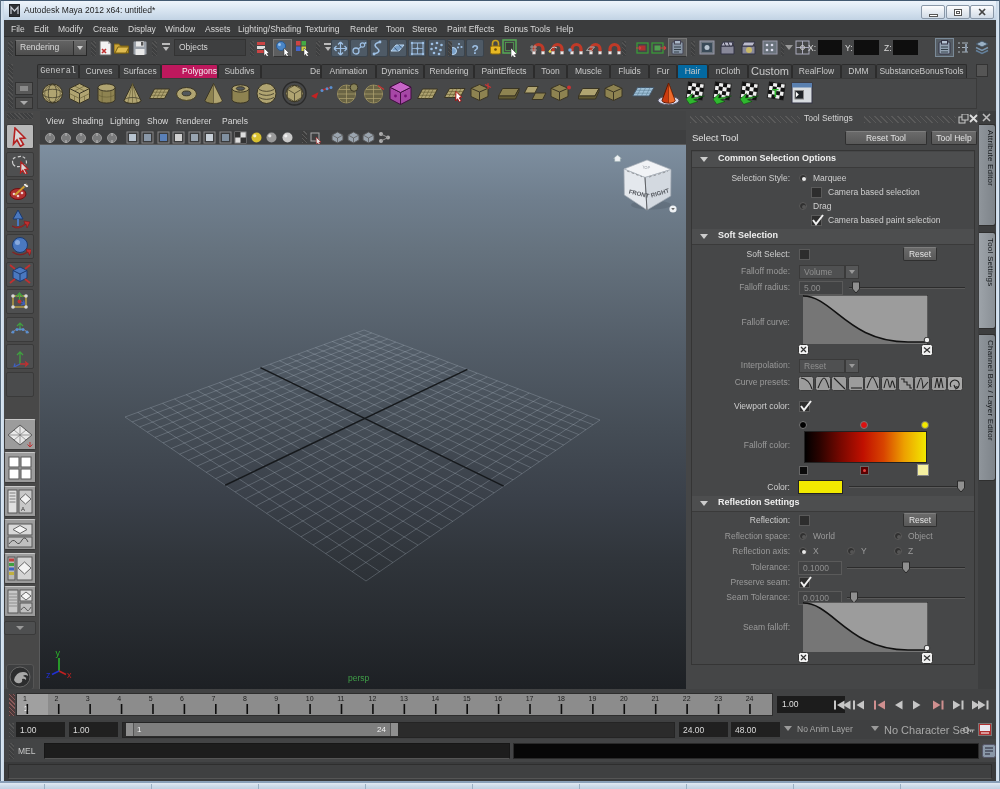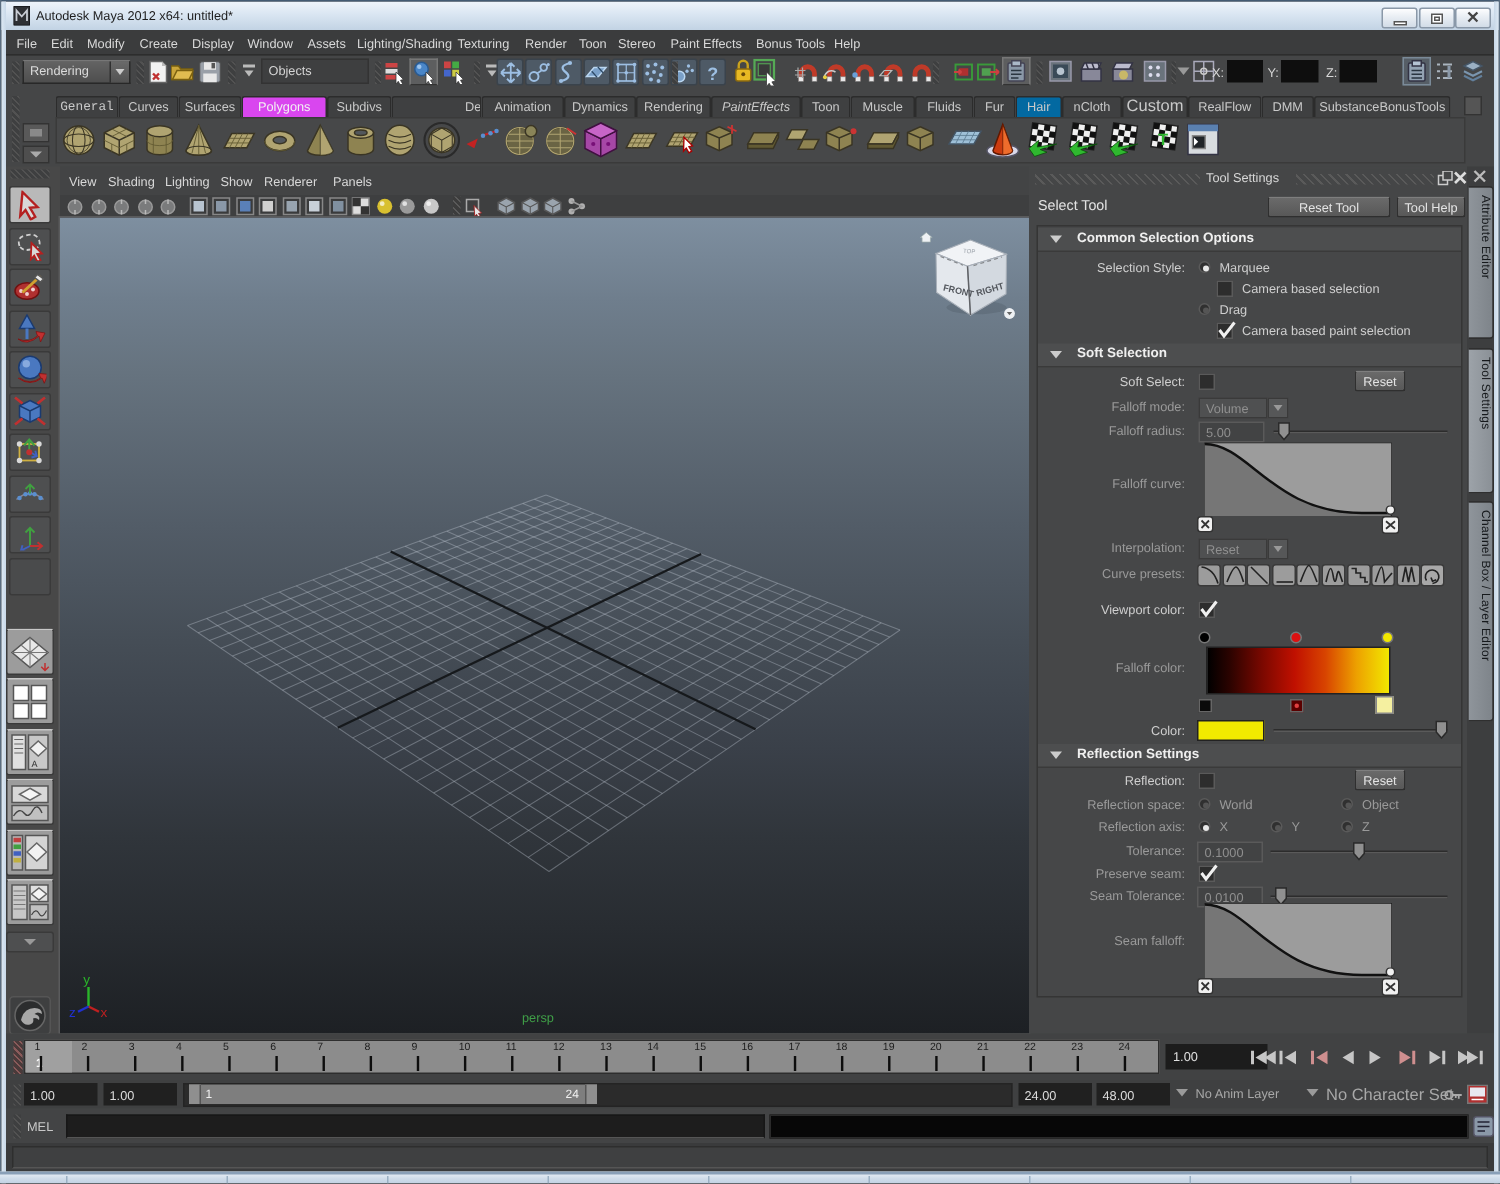--- a/index.html
+++ b/index.html
@@ -289,27 +289,27 @@
 <div class="abs hatch" style="left:8px;top:64px;width:5px;height:44px;"></div>
 <div class="abs" style="left:15px;top:82px;width:18px;height:13px;background:#595959;border:1px solid #333;">
         <div style="margin:3px 4px;width:8px;height:5px;background:#8a8a8a;"></div>
       </div>
 <div class="abs" style="left:15px;top:97px;width:18px;height:12px;background:#4e4e4e;border:1px solid #333;">
         <div style="margin:3px auto;width:0;height:0;border-left:4px solid transparent;border-right:4px solid transparent;border-top:4px solid #aaa;"></div>
       </div>
 <div class="abs" style="left:37px;top:64px;width:42px;height:14px;background:#3f4041;border:1px solid #2c2c2c;border-bottom:none;border-radius:2px 2px 0 0;color:#c9c9c9;font-size:8.5px;text-align:center;line-height:13px;overflow:hidden;font-family:Liberation Mono, monospace;">General</div>
 <div class="abs" style="left:79px;top:64px;width:40px;height:14px;background:#3f4041;border:1px solid #2c2c2c;border-bottom:none;border-radius:2px 2px 0 0;color:#c9c9c9;font-size:8.5px;text-align:center;line-height:13px;overflow:hidden;">Curves</div>
 <div class="abs" style="left:119px;top:64px;width:42px;height:14px;background:#3f4041;border:1px solid #2c2c2c;border-bottom:none;border-radius:2px 2px 0 0;color:#c9c9c9;font-size:8.5px;text-align:center;line-height:13px;overflow:hidden;">Surfaces</div>
-<div class="abs" style="left:161px;top:64px;width:57px;height:14px;background:#d946ef;border:1px solid #2c2c2c;border-bottom:none;border-radius:2px 2px 0 0;color:#f2f2f2;font-size:8.5px;text-align:center;line-height:13px;overflow:hidden;">Polygons</div>
+<div class="abs" style="left:161px;top:64px;width:57px;height:14px;background:#be185d;border:1px solid #2c2c2c;border-bottom:none;border-radius:2px 2px 0 0;color:#f2f2f2;font-size:8.5px;text-align:right;line-height:13px;overflow:hidden;">Polygons</div>
 <div class="abs" style="left:218px;top:64px;width:43px;height:14px;background:#3f4041;border:1px solid #2c2c2c;border-bottom:none;border-radius:2px 2px 0 0;color:#c9c9c9;font-size:8.5px;text-align:center;line-height:13px;overflow:hidden;">Subdivs</div>
 <div class="abs" style="left:261px;top:64px;width:60px;height:14px;background:#3f4041;border:1px solid #2c2c2c;border-bottom:none;border-radius:2px 2px 0 0;color:#c9c9c9;font-size:8.5px;text-align:left;line-height:13px;overflow:hidden;padding-left:48px;">Deformation</div>
 <div class="abs" style="left:321px;top:64px;width:55px;height:14px;background:#3f4041;border:1px solid #2c2c2c;border-bottom:none;border-radius:2px 2px 0 0;color:#c9c9c9;font-size:8.5px;text-align:center;line-height:13px;overflow:hidden;">Animation</div>
 <div class="abs" style="left:376px;top:64px;width:48px;height:14px;background:#3f4041;border:1px solid #2c2c2c;border-bottom:none;border-radius:2px 2px 0 0;color:#c9c9c9;font-size:8.5px;text-align:center;line-height:13px;overflow:hidden;">Dynamics</div>
 <div class="abs" style="left:424px;top:64px;width:50px;height:14px;background:#3f4041;border:1px solid #2c2c2c;border-bottom:none;border-radius:2px 2px 0 0;color:#c9c9c9;font-size:8.5px;text-align:center;line-height:13px;overflow:hidden;">Rendering</div>
-<div class="abs" style="left:474px;top:64px;width:60px;height:14px;background:#3f4041;border:1px solid #2c2c2c;border-bottom:none;border-radius:2px 2px 0 0;color:#c9c9c9;font-size:8.5px;text-align:center;line-height:13px;overflow:hidden;font-style:italic;">PaintEffects</div>
+<div class="abs" style="left:474px;top:64px;width:60px;height:14px;background:#3f4041;border:1px solid #2c2c2c;border-bottom:none;border-radius:2px 2px 0 0;color:#c9c9c9;font-size:8.5px;text-align:center;line-height:13px;overflow:hidden;">PaintEffects</div>
 <div class="abs" style="left:534px;top:64px;width:33px;height:14px;background:#3f4041;border:1px solid #2c2c2c;border-bottom:none;border-radius:2px 2px 0 0;color:#c9c9c9;font-size:8.5px;text-align:center;line-height:13px;overflow:hidden;">Toon</div>
 <div class="abs" style="left:567px;top:64px;width:43px;height:14px;background:#3f4041;border:1px solid #2c2c2c;border-bottom:none;border-radius:2px 2px 0 0;color:#c9c9c9;font-size:8.5px;text-align:center;line-height:13px;overflow:hidden;">Muscle</div>
 <div class="abs" style="left:610px;top:64px;width:39px;height:14px;background:#3f4041;border:1px solid #2c2c2c;border-bottom:none;border-radius:2px 2px 0 0;color:#c9c9c9;font-size:8.5px;text-align:center;line-height:13px;overflow:hidden;">Fluids</div>
 <div class="abs" style="left:649px;top:64px;width:28px;height:14px;background:#3f4041;border:1px solid #2c2c2c;border-bottom:none;border-radius:2px 2px 0 0;color:#c9c9c9;font-size:8.5px;text-align:center;line-height:13px;overflow:hidden;">Fur</div>
 <div class="abs" style="left:677px;top:64px;width:31px;height:14px;background:#0369a1;border:1px solid #2c2c2c;border-bottom:none;border-radius:2px 2px 0 0;color:#c9c9c9;font-size:8.5px;text-align:center;line-height:13px;overflow:hidden;">Hair</div>
 <div class="abs" style="left:708px;top:64px;width:40px;height:14px;background:#3f4041;border:1px solid #2c2c2c;border-bottom:none;border-radius:2px 2px 0 0;color:#c9c9c9;font-size:8.5px;text-align:center;line-height:13px;overflow:hidden;">nCloth</div>
 <div class="abs" style="left:748px;top:64px;width:44px;height:14px;background:#3f4041;border:1px solid #2c2c2c;border-bottom:none;border-radius:2px 2px 0 0;color:#c9c9c9;font-size:11px;text-align:center;line-height:13px;overflow:hidden;">Custom</div>
 <div class="abs" style="left:792px;top:64px;width:49px;height:14px;background:#3f4041;border:1px solid #2c2c2c;border-bottom:none;border-radius:2px 2px 0 0;color:#c9c9c9;font-size:8.5px;text-align:center;line-height:13px;overflow:hidden;">RealFlow</div>
 <div class="abs" style="left:841px;top:64px;width:35px;height:14px;background:#3f4041;border:1px solid #2c2c2c;border-bottom:none;border-radius:2px 2px 0 0;color:#c9c9c9;font-size:8.5px;text-align:center;line-height:13px;overflow:hidden;">DMM</div>
 <div class="abs" style="left:876px;top:64px;width:91px;height:14px;background:#3f4041;border:1px solid #2c2c2c;border-bottom:none;border-radius:2px 2px 0 0;color:#c9c9c9;font-size:8.5px;text-align:center;line-height:13px;overflow:hidden;">SubstanceBonusTools</div>

